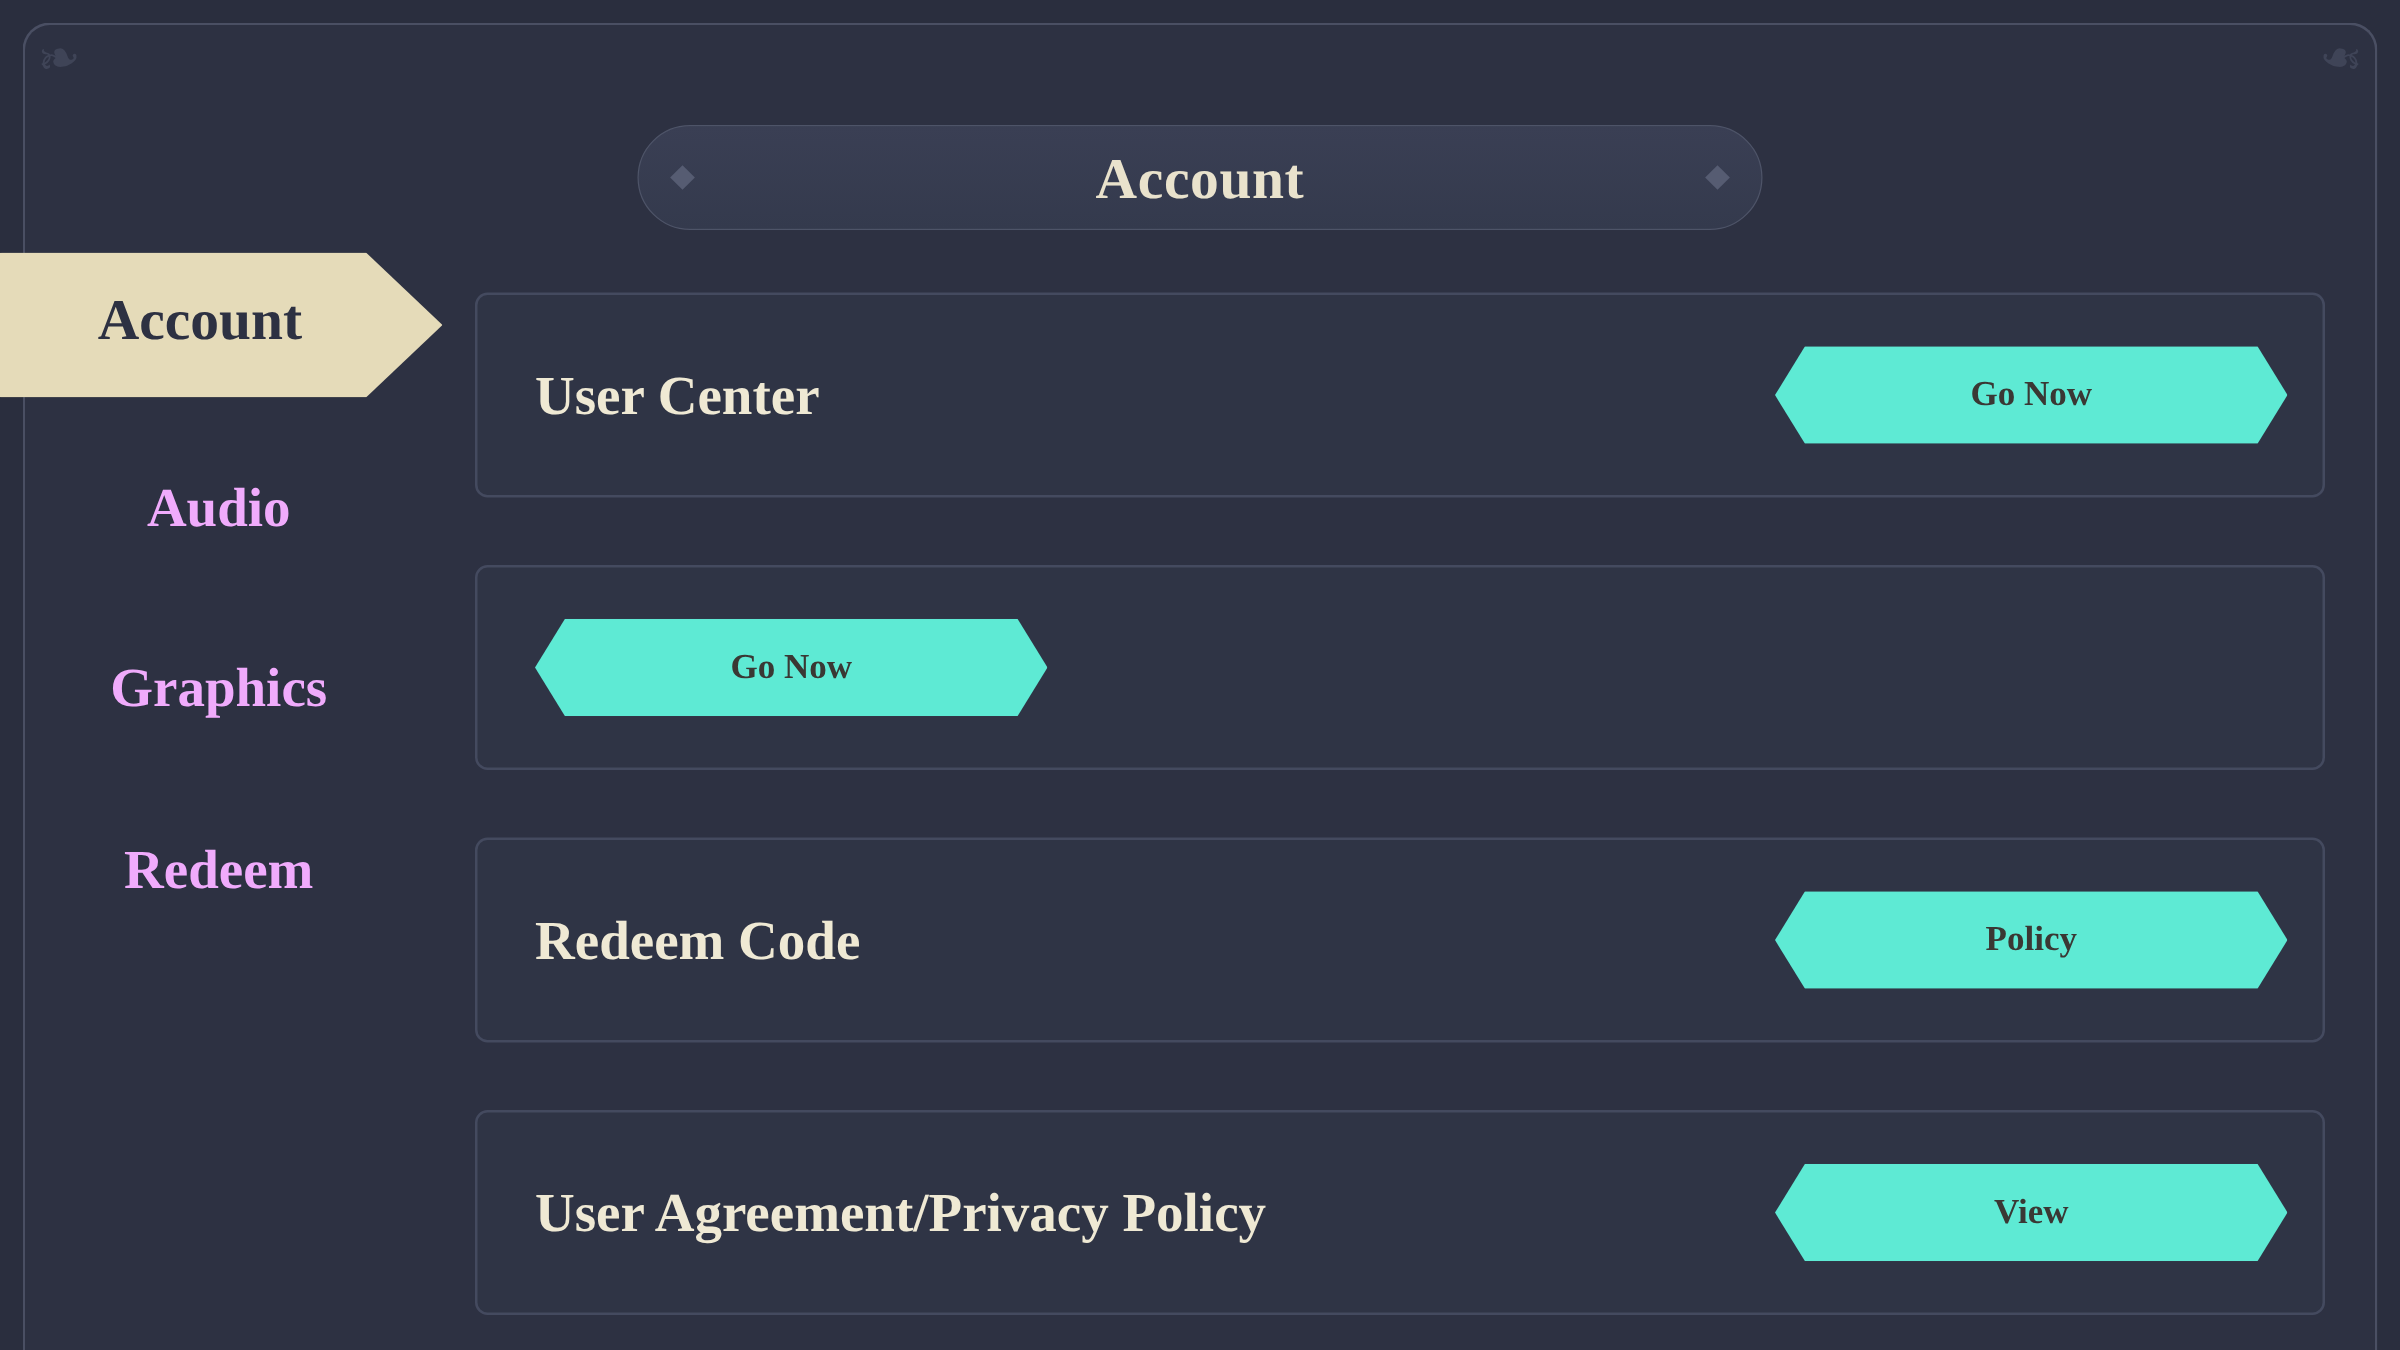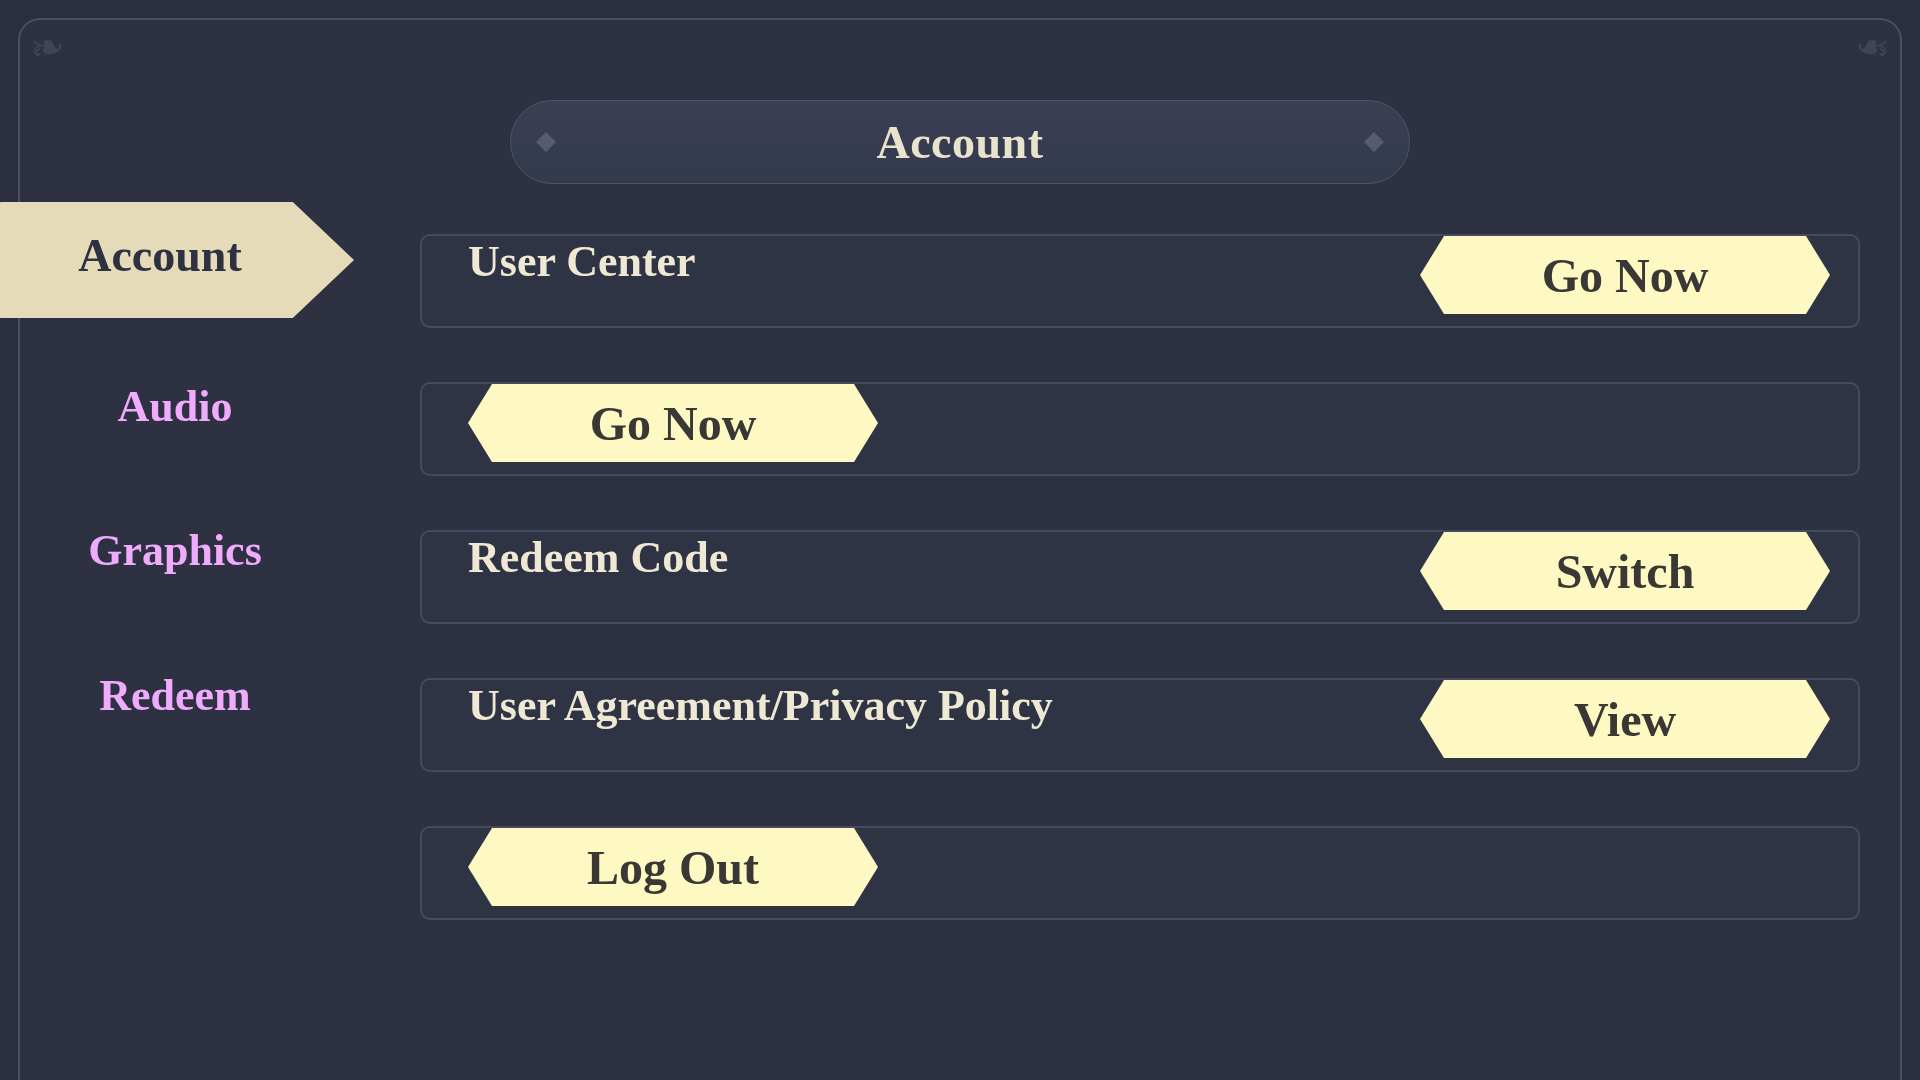--- a/index.html
+++ b/index.html
@@ -107,43 +107,42 @@
   .content {
     position: absolute;
     top: 214px;
     left: 360px;
     right: 40px;
     display: flex;
     flex-direction: column;
     gap: 54px;
   }
   .row {
-    height: 94px;
+    height: 164px;
     border: 2px solid #444a5f;
     border-radius: 10px;
     background: #2f3445;
     display: flex;
-    align-items: flex-start;
+    align-items: center;
     justify-content: space-between;
     padding: 0 28px 0 46px;
-    margin-left: 40px;
   }
   .row .label {
     font-size: 44px;
     font-weight: 600;
     color: #efe9d4;
   }
   .btn {
     position: relative;
     width: 410px;
     height: 78px;
-    background: #fef9c3;
+    background: #5eead4;
     color: #3a3834;
     font-family: inherit;
-    font-size: 48px;
+    font-size: 28px;
     font-weight: 600;
     display: flex;
     align-items: center;
     justify-content: center;
     cursor: pointer;
     clip-path: polygon(0% 50%, 24px 0%, calc(100% - 24px) 0%, 100% 50%, calc(100% - 24px) 100%, 24px 100%);
   }
 </style>
 </head>
 <body>
@@ -182,21 +181,21 @@
       </div>
     </div>
     <div class="row">
       <div class="btn">
         <span>Go Now</span>
       </div>
     </div>
     <div class="row">
       <span class="label">Redeem Code</span>
       <div class="btn">
-        <span>Switch</span>
+        <span>Policy</span>
       </div>
     </div>
     <div class="row">
       <span class="label">User Agreement/Privacy Policy</span>
       <div class="btn">
         <span>View</span>
       </div>
     </div>
     <div class="row">
       <div class="btn">

